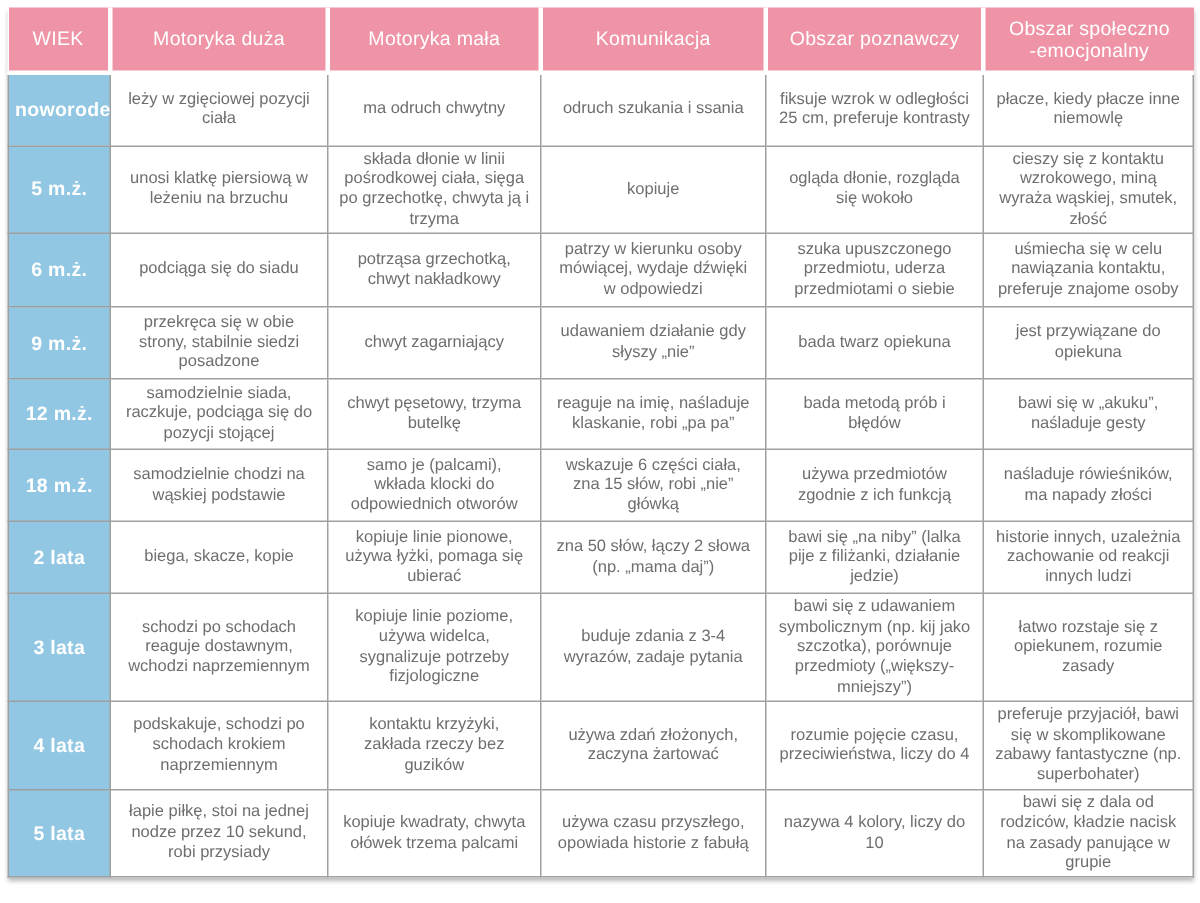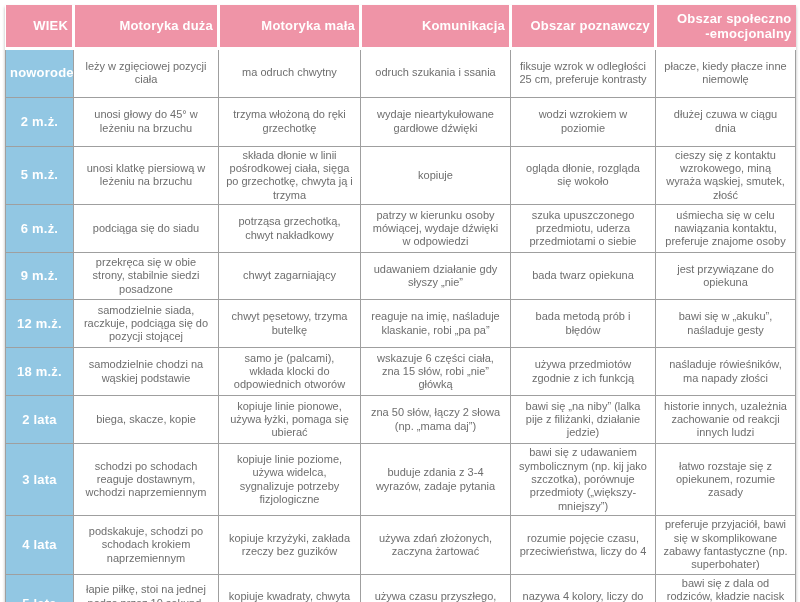--- a/index.html
+++ b/index.html
@@ -28,22 +28,22 @@
   col.c-1{width:145px;}
   col.c-2{width:142px;}
   col.c-3{width:150px;}
   col.c-4{width:145px;}
   col.c-5{width:140px;}
   thead tr{height:43px;}
   th{
     background:var(--header-bg,#ef94a7);
     color:var(--header-text,#fff);
     font-size:13px;
-    font-weight:bold;
-    text-align:right;
+    font-weight:normal;
+    text-align:center;
     vertical-align:middle;
     padding:2px 4px;
     border-left:3px solid #ffffff;
     border-right:3px solid #ffffff;
     border-bottom:3px solid #ffffff;
     border-top:none;
     white-space:pre-line;
     letter-spacing:.2px;
   }
   th:first-child{border-left:none;}
@@ -106,28 +106,20 @@
     <tbody>
         <tr>
           <td class="age">noworodek</td>
           <td>leży w zgięciowej pozycji ciała</td>
           <td>ma odruch chwytny</td>
           <td>odruch szukania i ssania</td>
           <td>fiksuje wzrok w odległości 25 cm, preferuje kontrasty</td>
           <td>płacze, kiedy płacze inne niemowlę</td>
         </tr>
         <tr>
-          <td class="age">2 m.ż.</td>
-          <td>unosi głowy do 45° w leżeniu na brzuchu</td>
-          <td>trzyma włożoną do ręki grzechotkę</td>
-          <td>wydaje nieartykułowane gardłowe dźwięki</td>
-          <td>wodzi wzrokiem w poziomie</td>
-          <td>dłużej czuwa w ciągu dnia</td>
-        </tr>
-        <tr>
           <td class="age">5 m.ż.</td>
           <td>unosi klatkę piersiową w leżeniu na brzuchu</td>
           <td>składa dłonie w linii pośrodkowej ciała, sięga po grzechotkę, chwyta ją i trzyma</td>
           <td>kopiuje</td>
           <td>ogląda dłonie, rozgląda się wokoło</td>
           <td>cieszy się z kontaktu wzrokowego, miną wyraża wąskiej, smutek, złość</td>
         </tr>
         <tr>
           <td class="age">6 m.ż.</td>
           <td>podciąga się do siadu</td>
@@ -172,21 +164,21 @@
           <td class="age">3 lata</td>
           <td>schodzi po schodach reaguje dostawnym, wchodzi naprzemiennym</td>
           <td>kopiuje linie poziome, używa widelca, sygnalizuje potrzeby fizjologiczne</td>
           <td>buduje zdania z 3-4 wyrazów, zadaje pytania</td>
           <td>bawi się z udawaniem symbolicznym (np. kij jako szczotka), porównuje przedmioty („większy-mniejszy”)</td>
           <td>łatwo rozstaje się z opiekunem, rozumie zasady</td>
         </tr>
         <tr>
           <td class="age">4 lata</td>
           <td>podskakuje, schodzi po schodach krokiem naprzemiennym</td>
-          <td>kopiuje krzyżyki, zakłada rzeczy bez guzików</td>
+          <td>kontaktu krzyżyki, zakłada rzeczy bez guzików</td>
           <td>używa zdań złożonych, zaczyna żartować</td>
           <td>rozumie pojęcie czasu, przeciwieństwa, liczy do 4</td>
           <td>preferuje przyjaciół, bawi się w skomplikowane zabawy fantastyczne (np. superbohater)</td>
         </tr>
         <tr>
           <td class="age">5 lata</td>
           <td>łapie piłkę, stoi na jednej nodze przez 10 sekund, robi przysiady</td>
           <td>kopiuje kwadraty, chwyta ołówek trzema palcami</td>
           <td>używa czasu przyszłego, opowiada historie z fabułą</td>
           <td>nazywa 4 kolory, liczy do 10</td>

